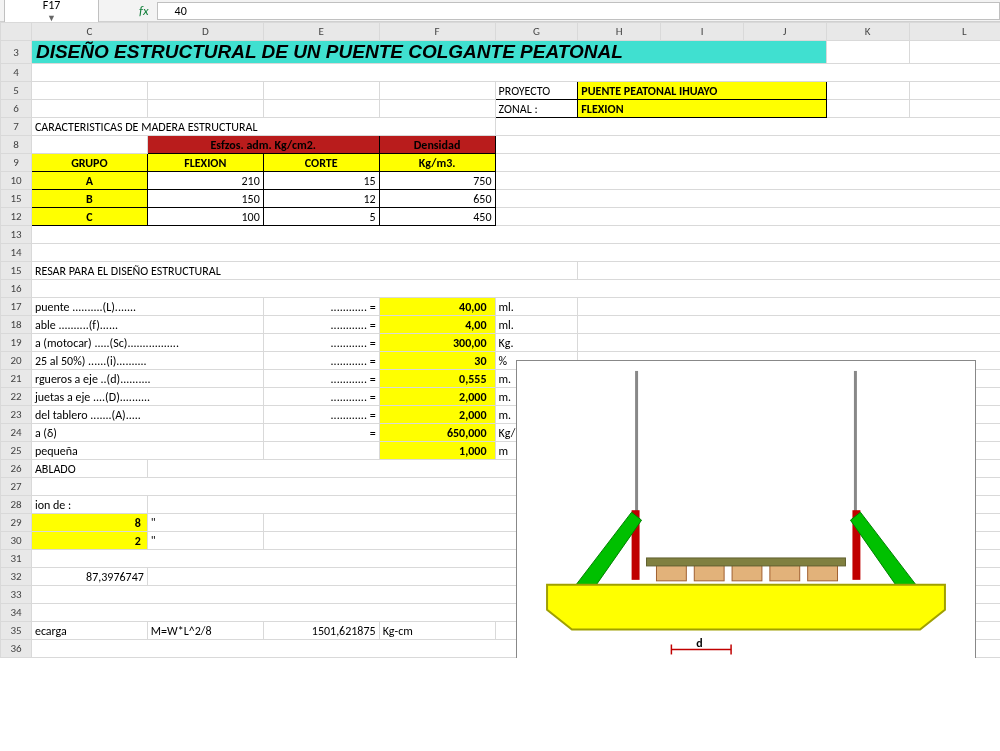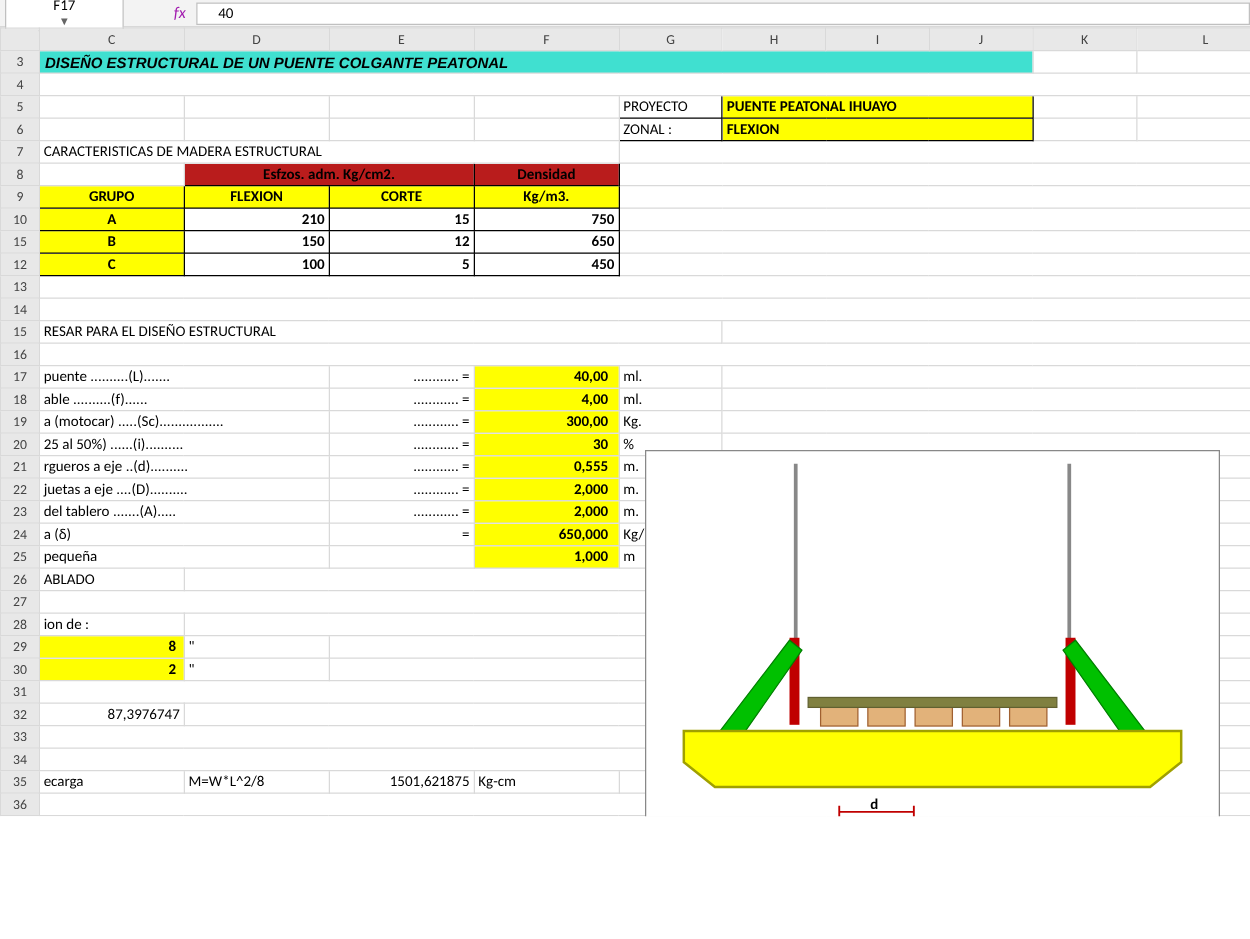--- a/index.html
+++ b/index.html
@@ -27,21 +27,21 @@
   font-size: 12px;
   display:flex;
   justify-content: space-between;
   align-items:center;
   flex-direction:column;
 }
 .namebox .dd { font-size:9px; color:#666; }
 .fx-label {
   font-style: italic;
   margin: 0 8px 0 40px;
-  color: #a21caf;
+  color: #15803d;
   font-size: 13px;
 }
 .formula-bar {
   flex: 1;
   background: #fff;
   border: 1px solid #c0c0c0;
   padding: 1px 17px;
   font-size: 12px;
   height: 18px;
 }
@@ -80,30 +80,30 @@
 col.cH { width: 75px; }
 col.cI { width: 75px; }
 col.cJ { width: 75px; }
 col.cK { width: 75px; }
 col.cL { width: 100px; }
 
 .title-row td.title {
   background: #40e0d0;
   font-weight: bold;
   font-style: italic;
-  font-size: 12px;
+  font-size: 19px;
   font-family: "Arial Black", Arial, sans-serif;
   text-align: left;
   padding-left: 4px;
 }
 .proj-label { border:1px solid #000 !important; padding:0 3px;}
 .proj-val   { background:#ffff00; font-weight:bold; border:1px solid #000 !important;}
 .tbl-hdr    { background:#b91c1c; font-weight:bold; text-align:center; border:1px solid #000 !important;}
 .tbl-hdr2   { background:#ffff00; font-weight:bold; text-align:center; border:1px solid #000 !important;}
-.tbl-cell   { border:1px solid #000 !important; text-align:right; padding-right:6px;font-weight:bold;}
+.tbl-cell   { border:1px solid #000 !important; text-align:right; padding-right:6px;}
 .section-hdr { font-size:15px; font-family: Calibri, Arial; }
 .param-val { background:#ffff00; font-weight:bold; text-align:right; padding-right:8px !important; font-size:14px;}
 .param-unit { text-align:left; padding-left:4px;}
 .param-lbl { text-align:left; }
 .yellow-in { background:#ffff00; font-weight:bold; text-align:right; padding-right:6px !important;}
 .eq { text-align:right; padding-right:8px;}
 .rightnum { text-align:right; padding-right:6px;}
 
 .diagram {
   position: absolute;

